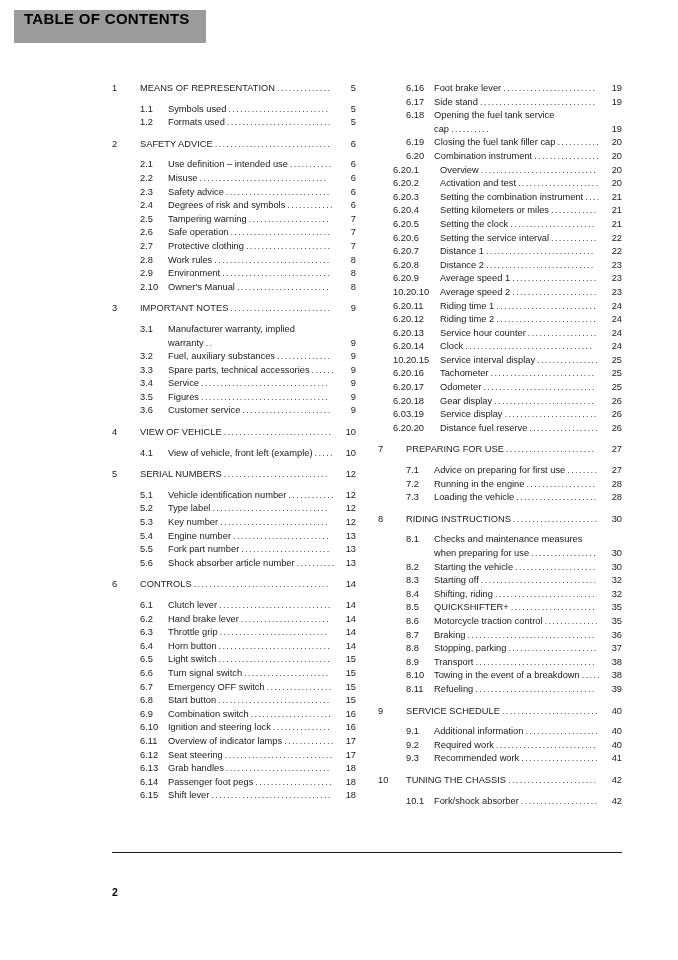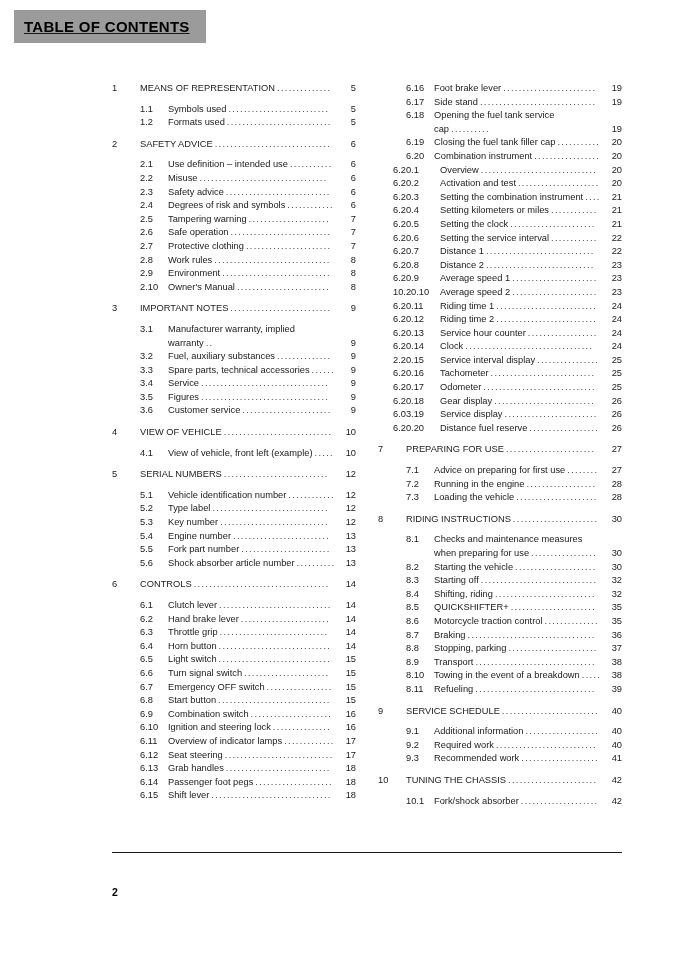--- a/index.html
+++ b/index.html
@@ -2,22 +2,22 @@
 <html><head>
 <meta charset="utf-8">
 <style>
   html,body{margin:0;padding:0;}
   body{
     width:678px;height:960px;background:#ffffff;position:relative;overflow:hidden;
     font-family:"Liberation Sans","DejaVu Sans",sans-serif;color:#1a1a1a;
   }
   .header-box{
     position:absolute;left:14px;top:10px;width:192px;height:33px;
-    background:#9b9b9b;display:flex;align-items:center;
-    padding-left:10px;box-sizing:border-box;text-decoration:underline;
+    background:#9b9b9b;display:flex;align-items:flex-start;
+    padding-left:10px;box-sizing:border-box;
   }
   .header-title{font-size:15px;font-weight:bold;color:#000;letter-spacing:0.3px;white-space:nowrap;}
   .columns{position:absolute;left:112px;top:82px;width:510px;display:flex;gap:22px;}
   .col{flex:0 0 244px;width:244px;}
   .row{display:flex;font-size:9.3px;line-height:13.6px;}
   .row.c{margin:8px 0 7px;}
   .col .row.c:first-child{margin-top:0;}
   .num{flex:0 0 auto;align-self:flex-start;}
   .c .num{width:28px;}
   .s{padding-left:28px;}
@@ -360,21 +360,21 @@
         <span class="num">6.20.13</span>
         <span class="mid"><span class="title">Service hour counter</span><span class="leader">..................</span></span>
         <span class="pg">24</span>
       </div>
       <div class="row ss">
         <span class="num">6.20.14</span>
         <span class="mid"><span class="title">Clock</span><span class="leader">.................................</span></span>
         <span class="pg">24</span>
       </div>
       <div class="row ss">
-        <span class="num">2.20.15</span>
+        <span class="num">10.20.15</span>
         <span class="mid"><span class="title">Service interval display</span><span class="leader">................</span></span>
         <span class="pg">25</span>
       </div>
       <div class="row ss">
         <span class="num">6.20.16</span>
         <span class="mid"><span class="title">Tachometer</span><span class="leader">...........................</span></span>
         <span class="pg">25</span>
       </div>
       <div class="row ss">
         <span class="num">6.20.17</span>

